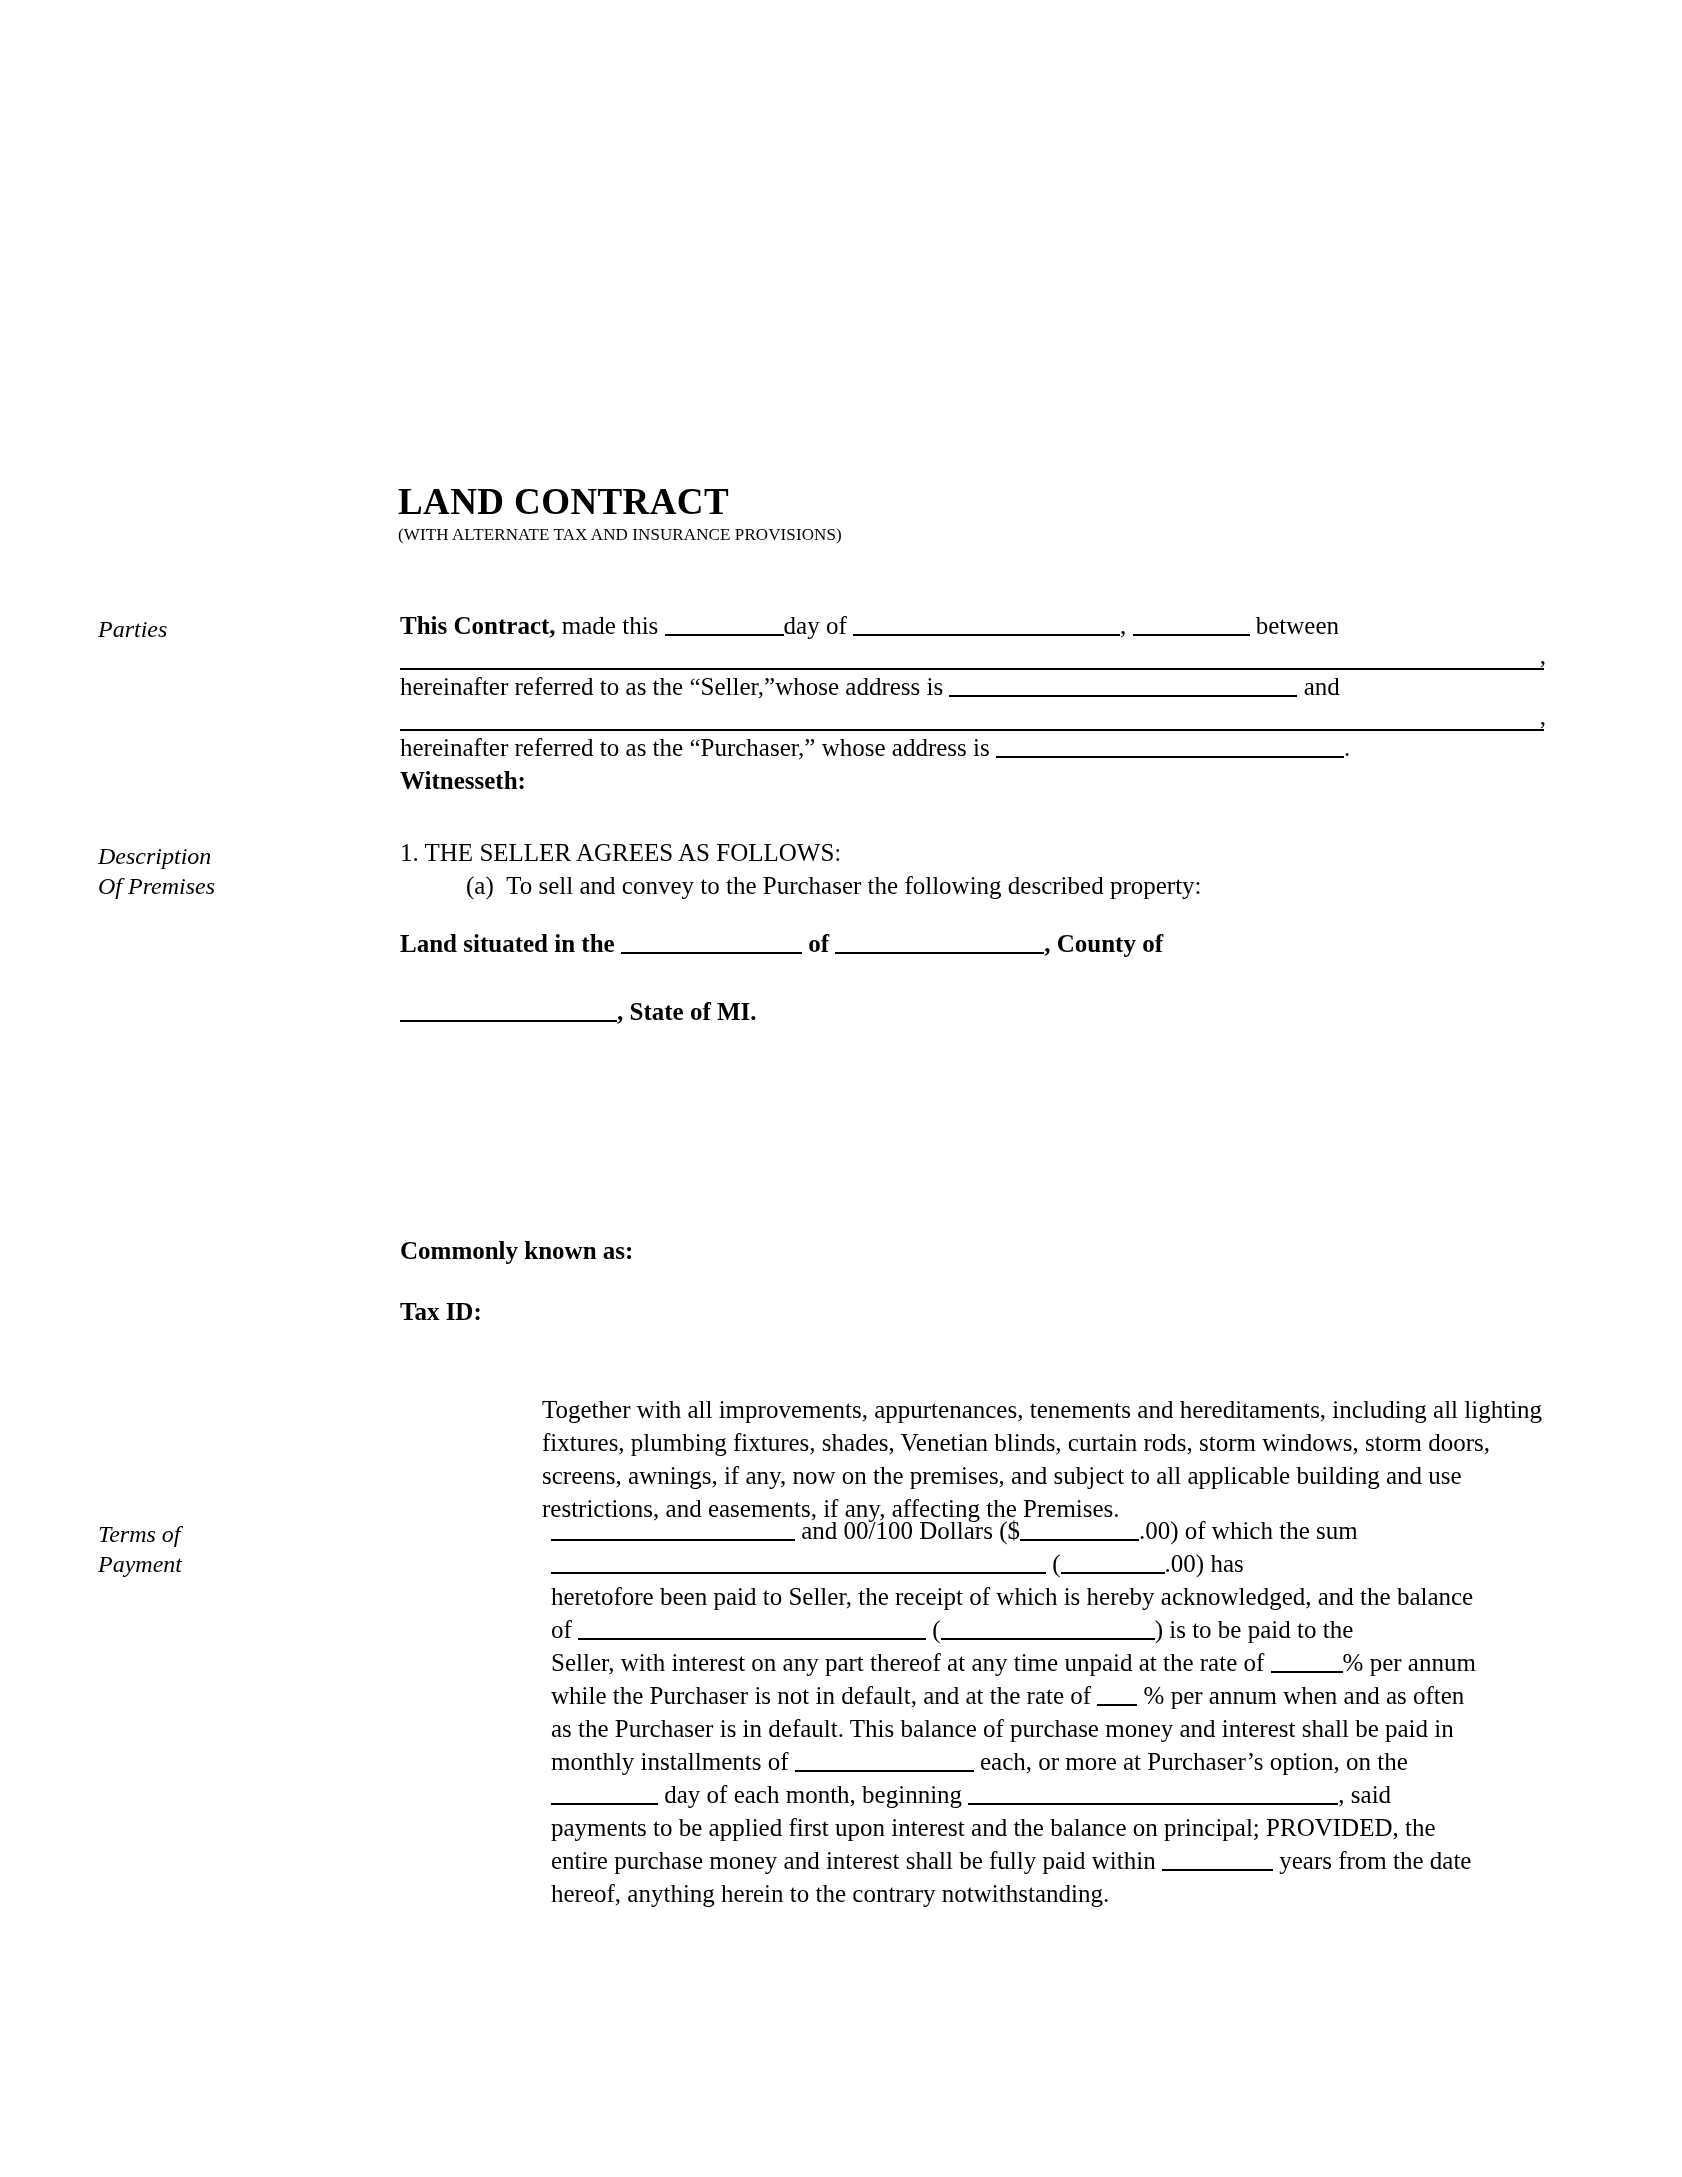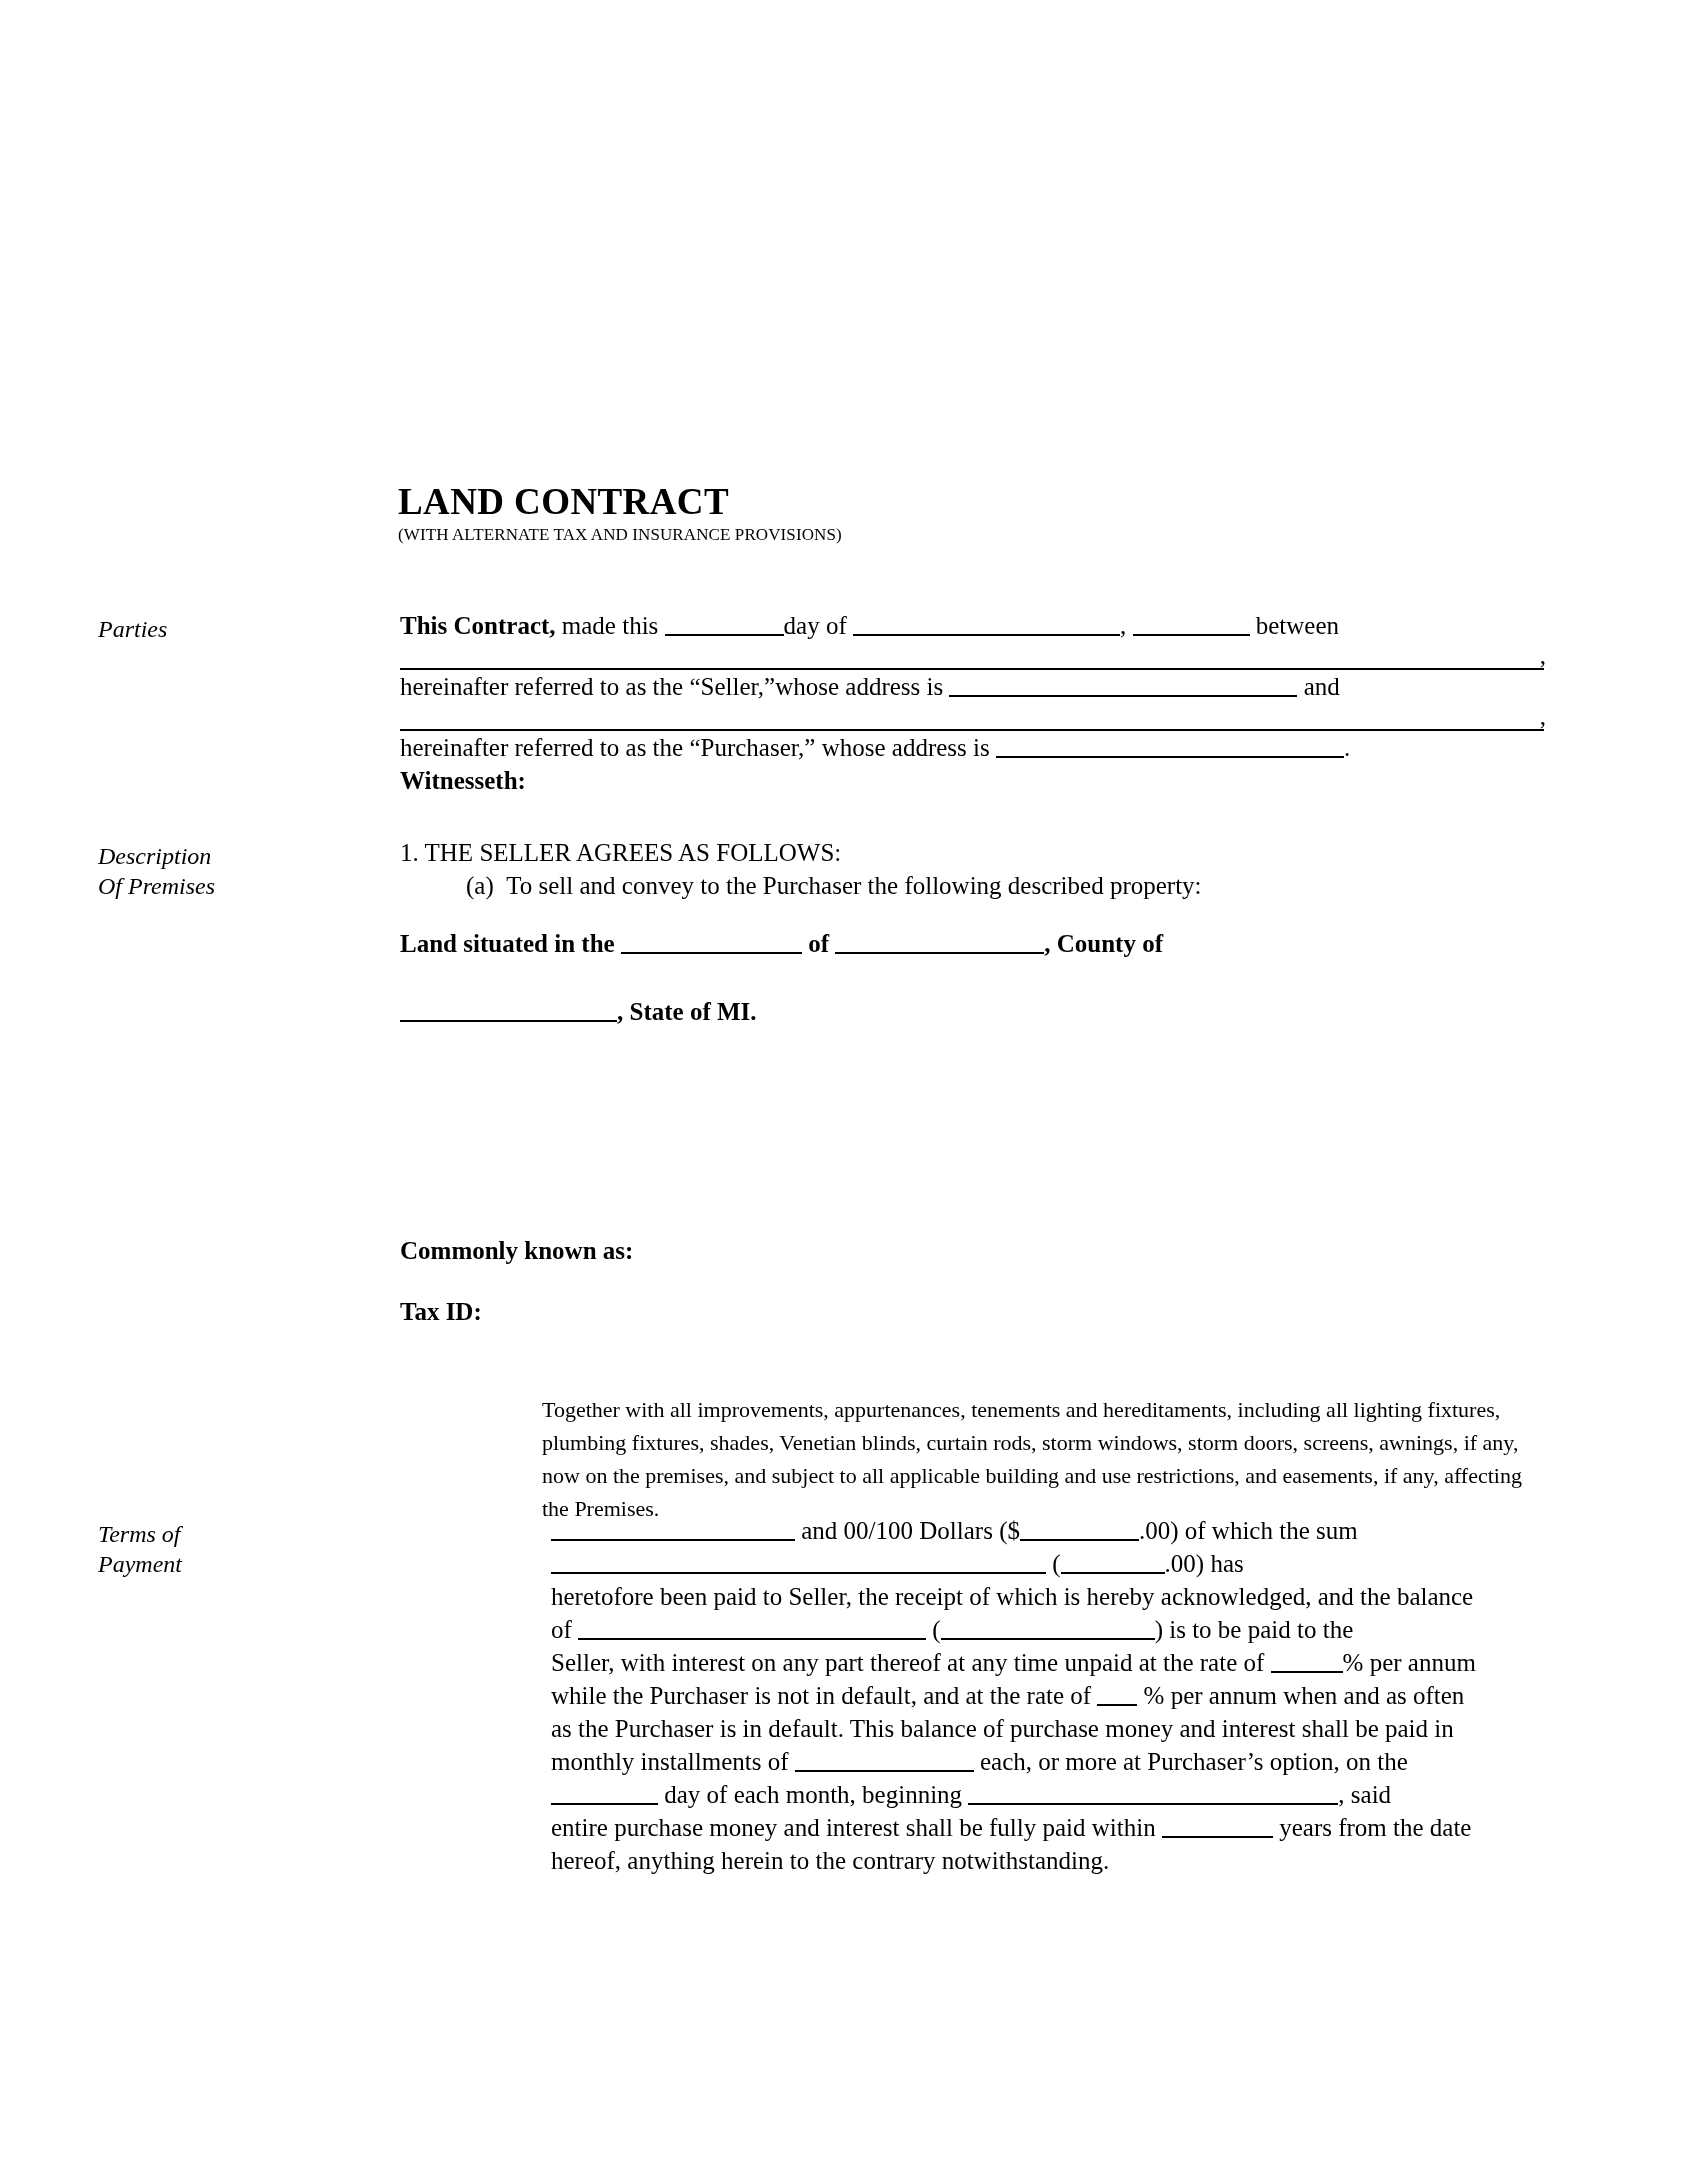--- a/index.html
+++ b/index.html
@@ -100,21 +100,21 @@
 
   #commonly-known { top: 1234px; font-weight: bold; font-size: 25px; }
   #tax-id { top: 1295px; font-weight: bold; font-size: 25px; }
 
   
   #together-para {
     position: absolute;
     left: 542px;
     top: 1393px;
     width: 1005px;
-    font-size: 22px;
+    font-size: 25px;
     line-height: 33px;
     text-align: left;
   }
 
   
   #terms-block {
     position: absolute;
     left: 496px;
     top: 1514px;
     width: 1055px;
@@ -211,20 +211,21 @@
       <div class="line"><span>Seller, with interest on any part thereof at any time unpaid at the rate of </span><span class="u" style="width:72px"></span><span>% per annum</span></div>
 
       <div class="line"><span>while the Purchaser is not in default, and at the rate of </span><span class="u" style="width:40px"></span><span> % per annum when and as often</span></div>
 
       <div class="line">as the Purchaser is in default.  This balance of purchase money and interest shall be paid in</div>
 
       <div class="line"><span>monthly installments of </span><span class="u" style="width:179px"></span><span> each, or more at Purchaser’s option, on the</span></div>
 
       <div class="line"><span class="u" style="width:107px"></span><span> day of each month, beginning </span><span class="u" style="width:370px"></span><span>, said</span></div>
 
+      <div class="line">payments to be applied first upon interest and the balance on principal; PROVIDED,  the</div>
 
       <div class="line"><span>entire purchase money and interest shall be fully paid within </span><span class="u" style="width:111px"></span><span> years from the date</span></div>
 
       <div class="line">hereof, anything herein to the contrary notwithstanding.</div>
 
     </div>
   </div>
 
   <div class="watermark">pub-ntwrk.org</div>
 

